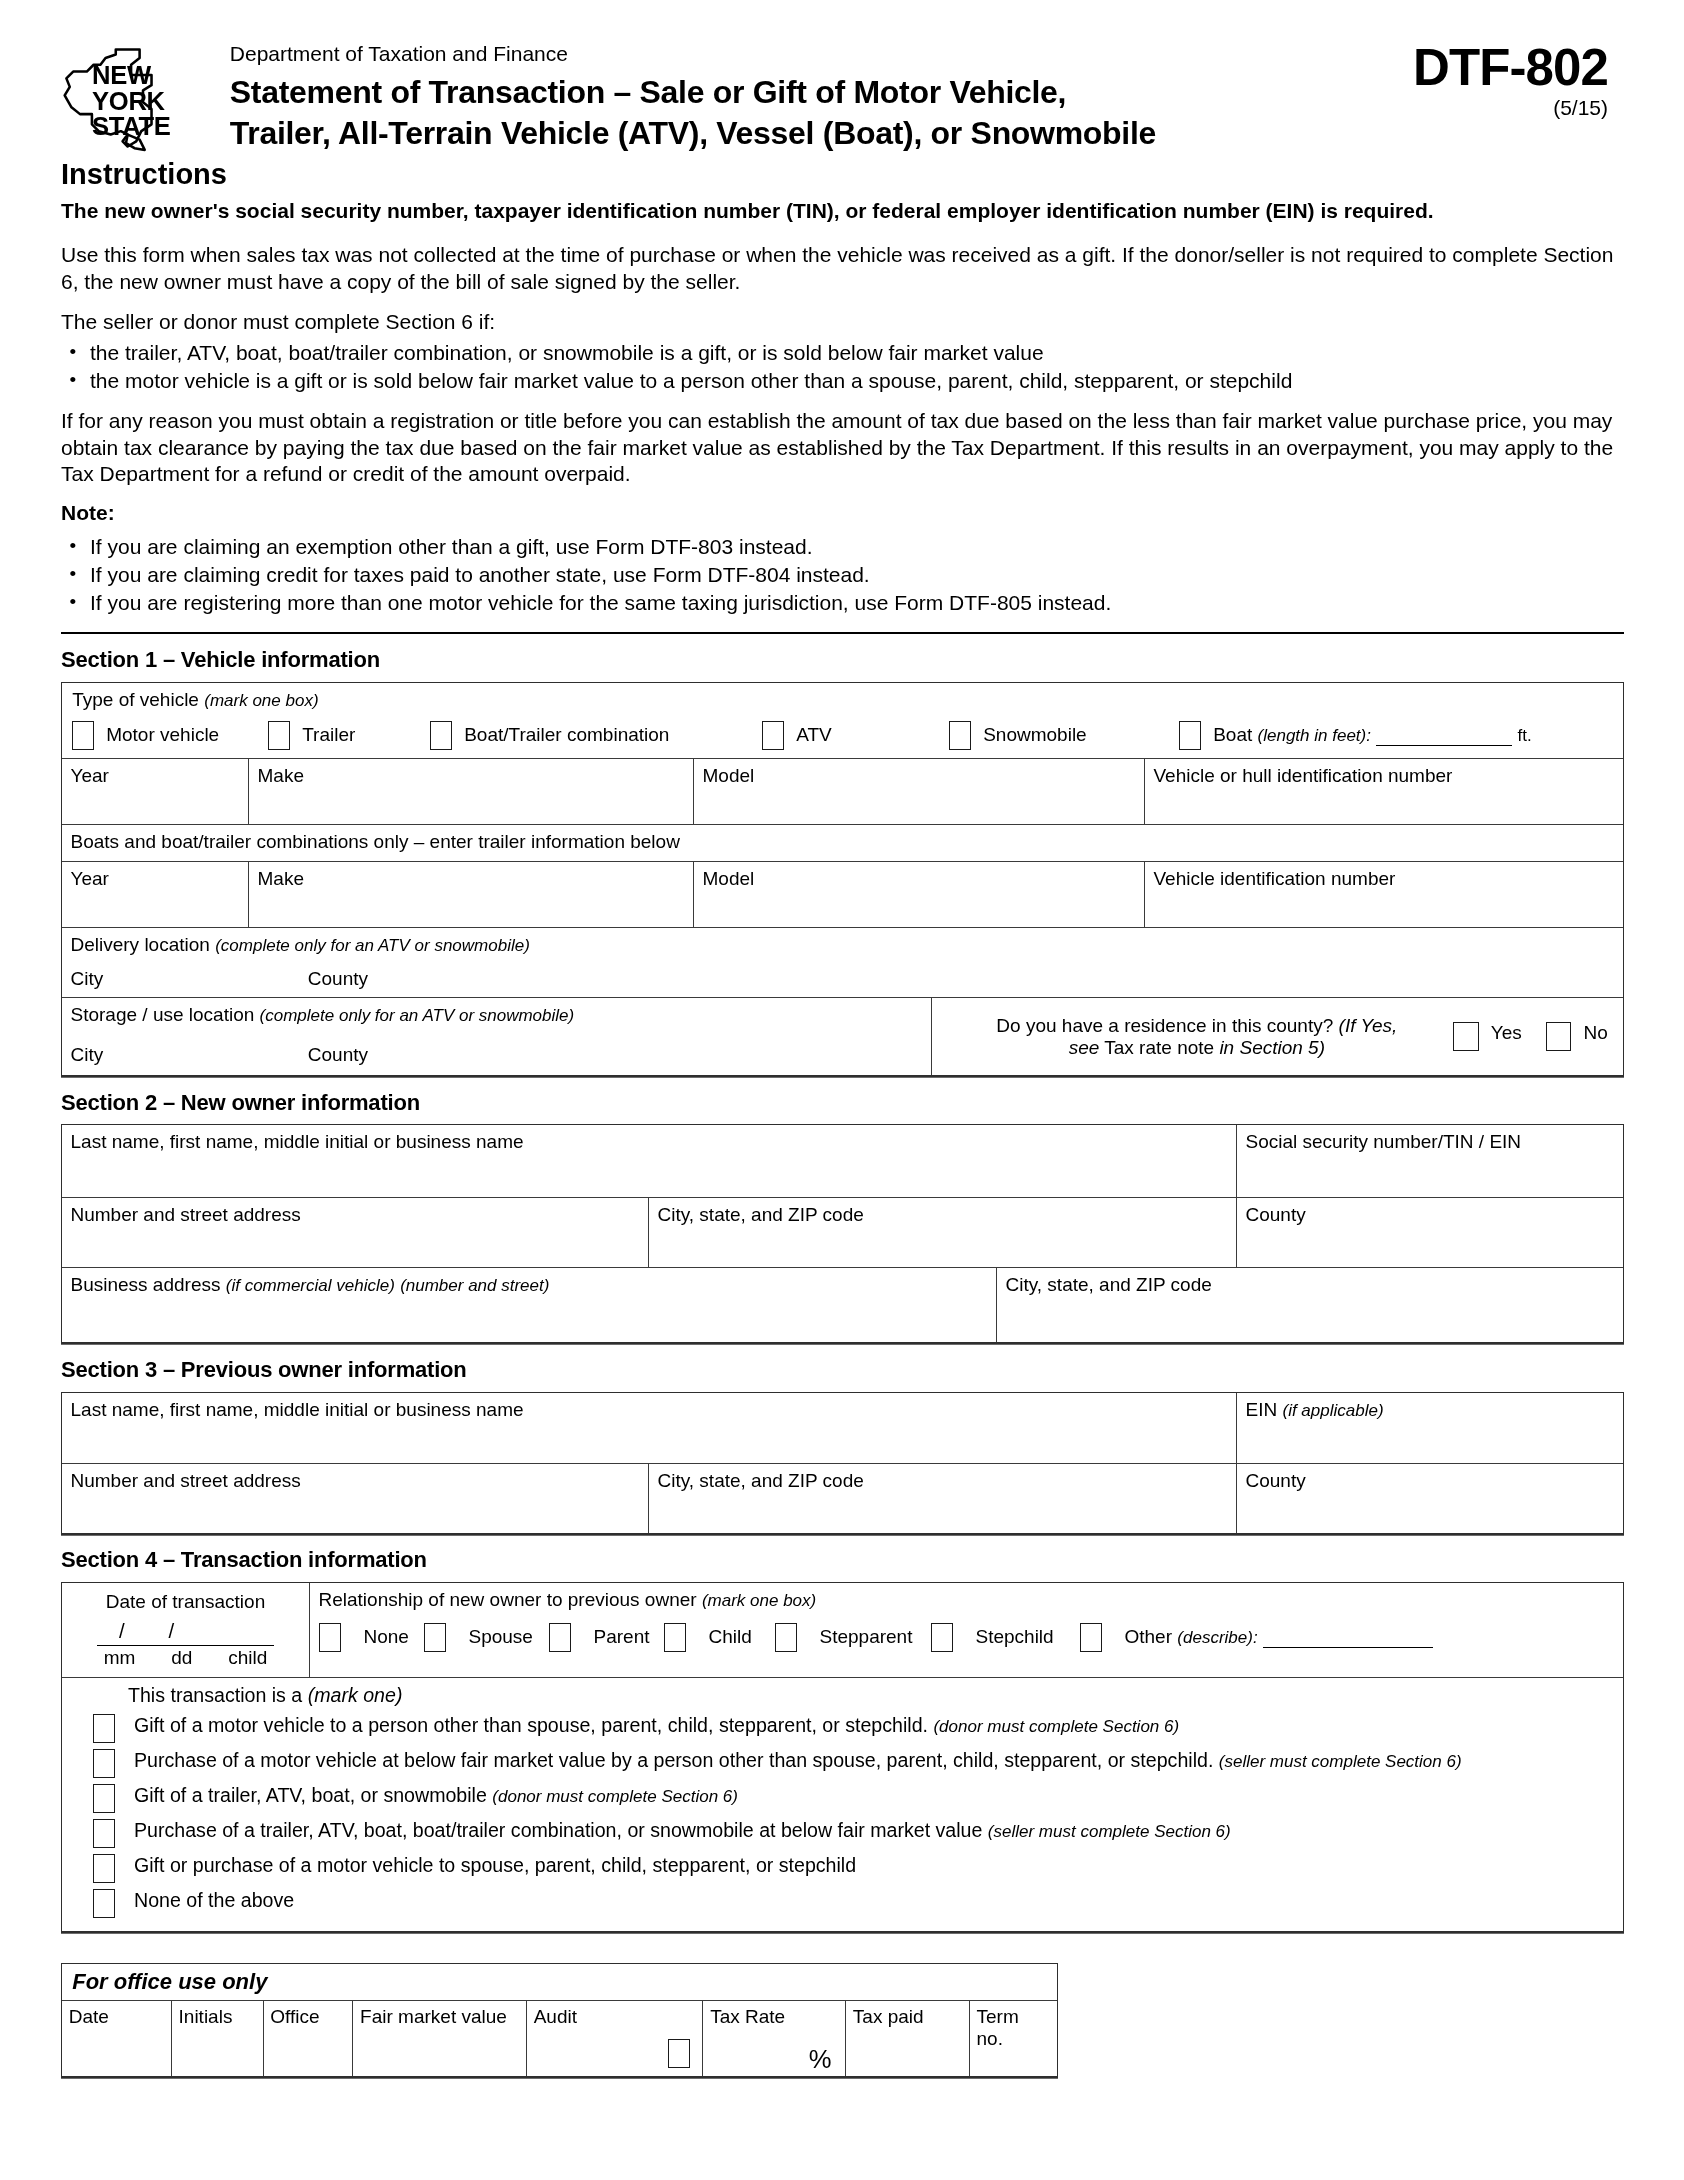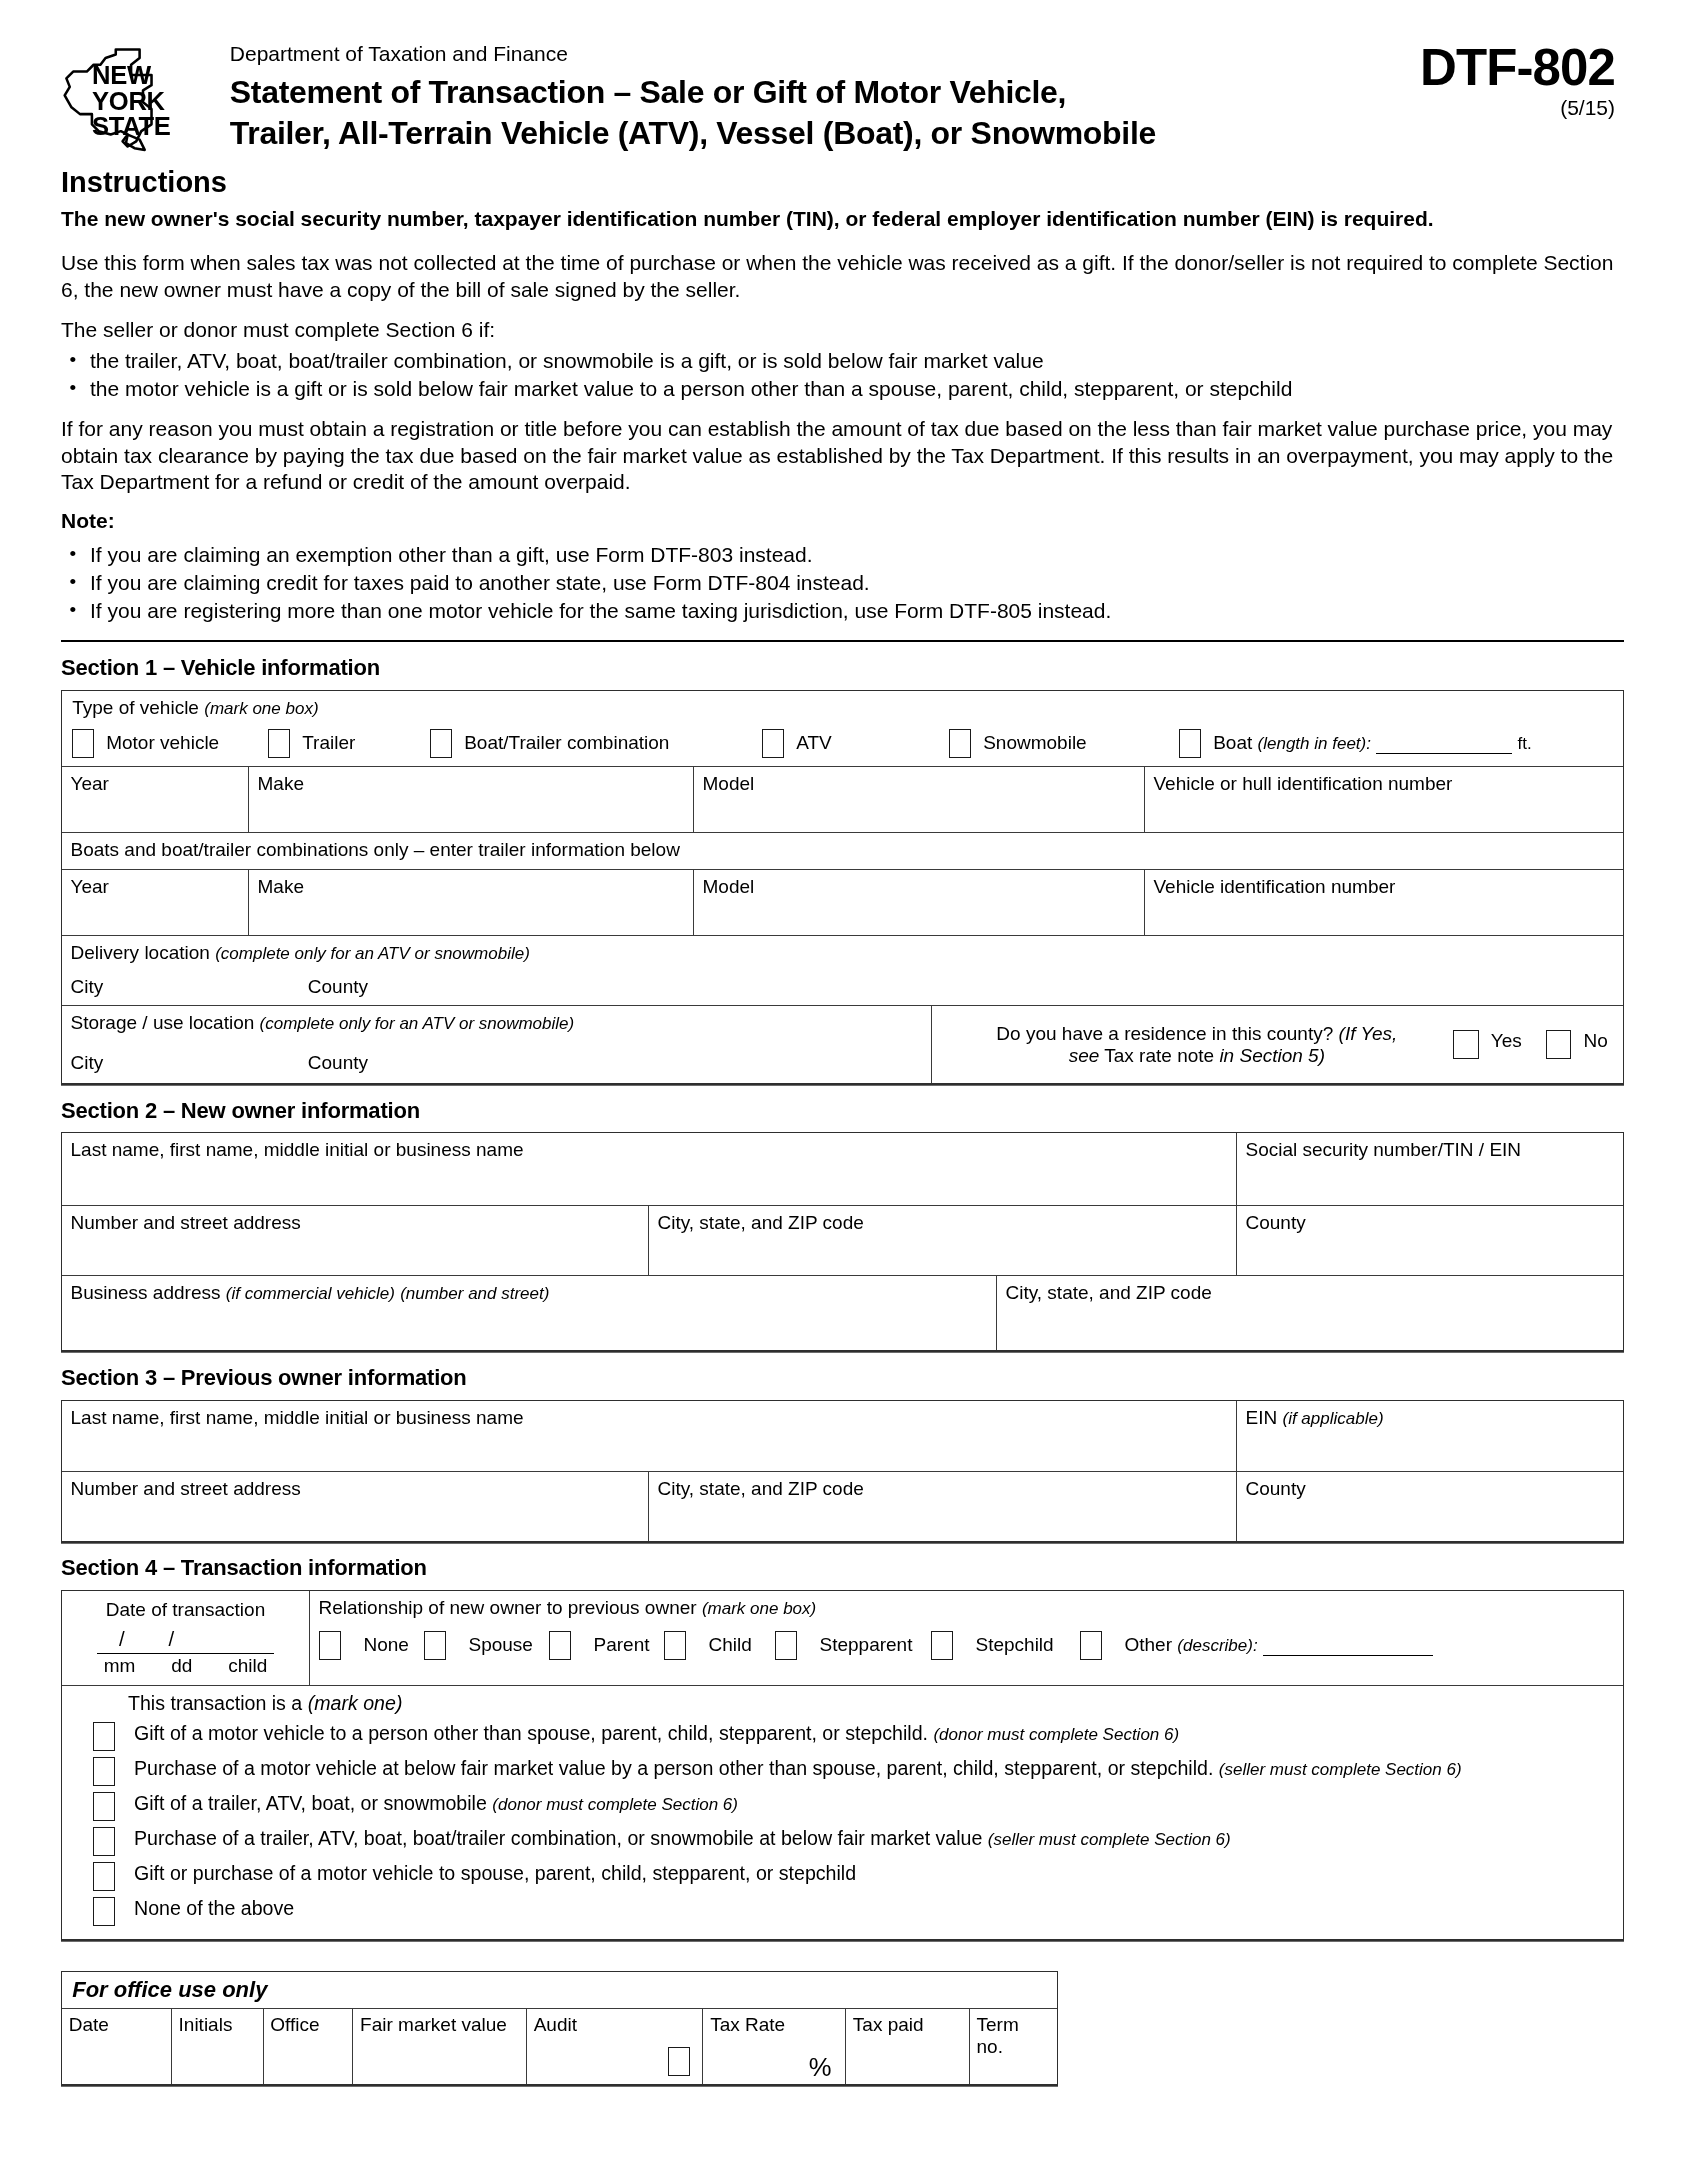--- a/index.html
+++ b/index.html
@@ -53,41 +53,41 @@
     margin-bottom: 5.1px;
   }
   .form-title {
     font-size: 32px;
     font-weight: bold;
     line-height: 41px;
     letter-spacing: -0.3px;
   }
   .form-num-block {
     position: absolute;
-    right: 9px;
+    right: 16px;
     top: 41px;
     text-align: right;
   }
   .form-num {
     font-size: 51px;
     font-weight: bold;
     line-height: 53px;
     letter-spacing: -0.9px;
   }
   .form-rev {
     font-size: 21px;
     line-height: 24px;
     margin-top: 1.7px;
   }
 
   
   .instructions-head {
     font-size: 29px;
     font-weight: bold;
-    margin-top: 11px;
+    margin-top: 3px;
     margin-bottom: 6.8px;
   }
   .para {
     font-size: 21px;
     line-height: 26.4px;
     margin-bottom: 13.6px;
   }
   .para.bold { font-weight: bold; margin-bottom: 18px; }
   .para.tight { margin-bottom: 5.1px; }
   .note-head { font-size: 21px; font-weight: bold; margin-bottom: 8.5px; }

